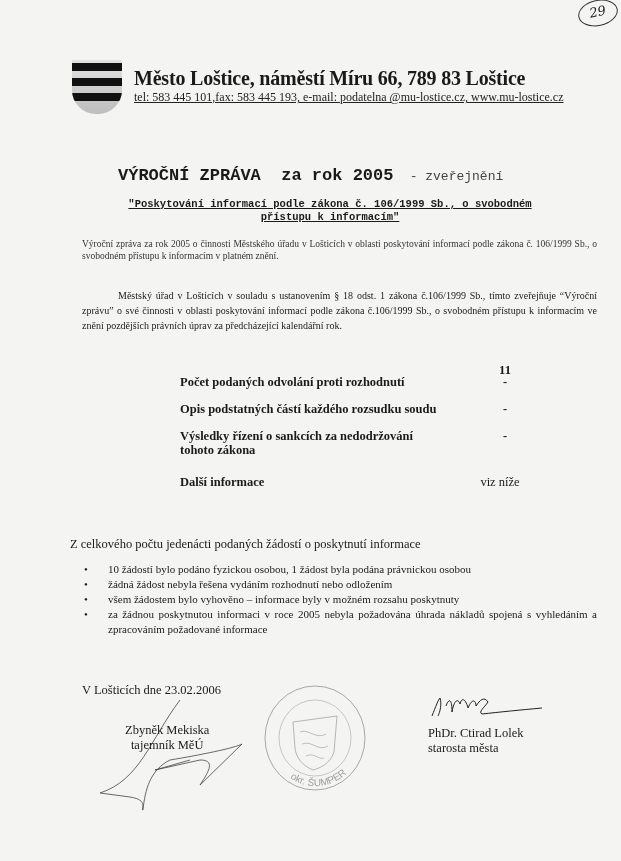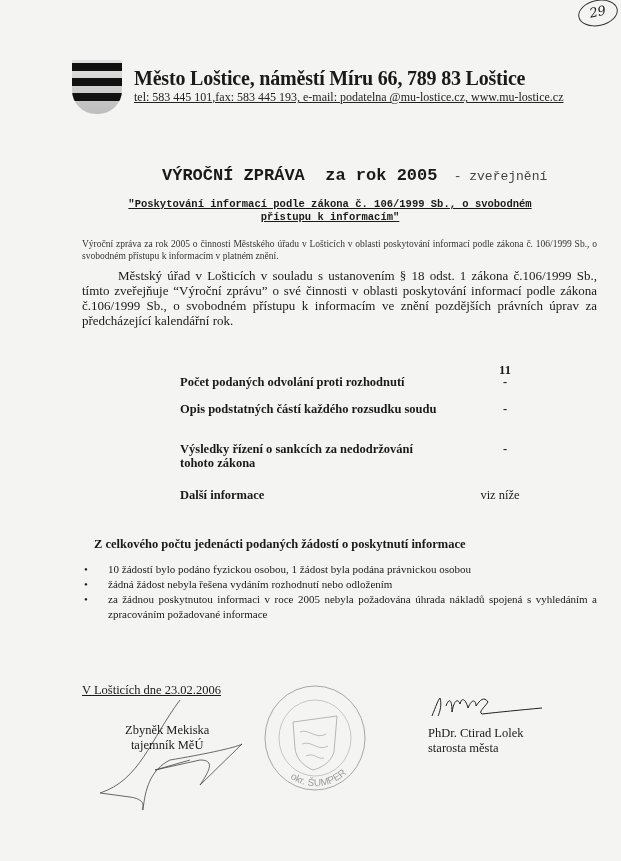--- a/index.html
+++ b/index.html
@@ -3,36 +3,36 @@
 <meta charset="utf-8">
 <style>
   html, body { margin:0; padding:0; }
   body { width:621px; height:861px; background:#f4f4f2; position:relative; overflow:hidden; font-family:"Liberation Serif", serif; color:#1a1a1a; }
   .abs { position:absolute; }
   .page-num { left:578px; top:0px; width:38px; height:24px; border:1.5px solid #333; border-radius:50%; font-family:"DejaVu Serif", serif; font-style:italic; font-size:13px; text-align:center; line-height:22px; transform:rotate(-12deg); color:#222; }
   .crest { left:72px; top:60px; width:50px; height:54px; background:linear-gradient(180deg,#e2e2e2,#bdbdbd); border-radius:0 0 24px 24px; overflow:hidden; }
   .crest .bar { position:absolute; left:0; width:100%; height:8px; background:#111; }
   .header-title { left:134px; top:67px; font-size:20px; font-weight:bold; white-space:nowrap; letter-spacing:-0.2px; }
   .header-contact { left:134px; top:90px; font-size:12px; text-decoration:underline; white-space:nowrap; color:#222; }
-  .report-title { left:118px; top:166px; font-family:"Liberation Mono", monospace; font-weight:bold; font-size:17px; white-space:nowrap;margin-left:44px; }
+  .report-title { left:118px; top:166px; font-family:"Liberation Mono", monospace; font-weight:bold; font-size:17px; white-space:nowrap; }
   .report-title .sub { font-weight:normal; font-size:13px; color:#444; margin-left:6px; }
   .report-subtitle { left:110px; top:198px; width:440px; font-family:"Liberation Mono", monospace; font-weight:bold; font-size:10.5px; text-align:center; text-decoration:underline; line-height:13px; }
   .small-para { left:82px; top:239px; width:515px; font-size:9.5px; line-height:11.5px; text-align:justify; color:#333; }
-  .para { left:82px; top:268px; width:515px; font-size:13px; line-height:15px; text-align:justify; }
+  .para { left:82px; top:288px; width:515px; font-size:10px; line-height:15px; text-align:justify; }
   .para .indent { display:inline-block; width:36px; }
   .info-table { left:180px; top:363px; width:345px; font-size:12.5px; }
   .info-row { position:relative; font-weight:bold; }
   .info-row .label { display:block; width:250px; line-height:14px; }
   .info-row .value { position:absolute; right:0; top:0; font-weight:bold; text-align:center; width:40px; }
   .info-row .value.normal { font-weight:normal; width:50px; }
-  .summary-intro { left:94px; top:537px; font-size:12.5px; white-space:nowrap;font-weight:bold; }
+  .summary-intro { left:70px; top:537px; font-size:12.5px; white-space:nowrap; }
   .bullets { left:82px; top:562px; width:515px; font-size:11px; line-height:15px; }
   .bullet { position:relative; padding-left:26px; text-align:justify; }
   .bullet::before { content:"•"; position:absolute; left:2px; top:0; }
-  .place-date { left:82px; top:683px; font-size:12.5px; white-space:nowrap;text-decoration:underline; }
+  .place-date { left:82px; top:683px; font-size:12.5px; white-space:nowrap; }
   .sig-left { left:125px; top:723px; font-size:12.5px; text-align:center; line-height:15px; }
   .sig-right { left:428px; top:726px; font-size:12.5px; line-height:15px; }
   svg.ink { position:absolute; left:0; top:0; }
 </style>
 </head>
 <body>
 
 <div class="abs page-num">29</div>
 
 <div class="abs crest">
@@ -54,38 +54,39 @@
 <div class="abs para"><span class="indent"></span><span>Městský úřad v Lošticích v souladu s ustanovením § 18 odst. 1 zákona č.106/1999 Sb., tímto zveřejňuje “Výroční zprávu” o své činnosti v oblasti poskytování informací podle zákona č.106/1999 Sb., o svobodném přístupu k informacím ve znění pozdějších právních úprav za předcházející kalendářní rok.</span></div>
 
 <div class="abs info-table">
   <div class="info-row" style="margin-bottom:12px">
     <span class="value">11</span>
   </div>
   <div class="info-row" style="margin-bottom:13px">
     <span class="label">Počet podaných odvolání proti rozhodnutí</span>
     <span class="value">-</span>
   </div>
-  <div class="info-row" style="margin-bottom:26px">
+  <div class="info-row" style="margin-bottom:13px">
     <span class="label" style="width:300px">Opis podstatných částí každého rozsudku soudu</span>
     <span class="value">-</span>
   </div>
   <div class="info-row" style="margin-bottom:18px">
     <span class="label" style="width:240px">Výsledky řízení o sankcích za nedodržování tohoto zákona</span>
     <span class="value">-</span>
   </div>
   <div class="info-row">
     <span class="label">Další informace</span>
     <span class="value normal">viz níže</span>
   </div>
 </div>
 
 <div class="abs summary-intro">Z celkového počtu jedenácti podaných žádostí o poskytnutí informace</div>
 <div class="abs bullets">
   <div class="bullet">10  žádostí bylo podáno fyzickou osobou, 1 žádost byla podána právnickou osobou</div>
   <div class="bullet">žádná žádost nebyla řešena vydáním rozhodnutí nebo odložením</div>
+  <div class="bullet">všem žádostem bylo vyhověno –  informace byly v možném rozsahu poskytnuty</div>
   <div class="bullet">za žádnou poskytnutou informaci v roce 2005 nebyla požadována úhrada nákladů spojená s vyhledáním a zpracováním požadované informace</div>
 </div>
 
 <div class="abs place-date">V Lošticích dne  23.02.2006</div>
 
 <div class="abs sig-left">
   <div>Zbyněk Mekiska</div>
   <div>tajemník MěÚ</div>
 </div>
 

